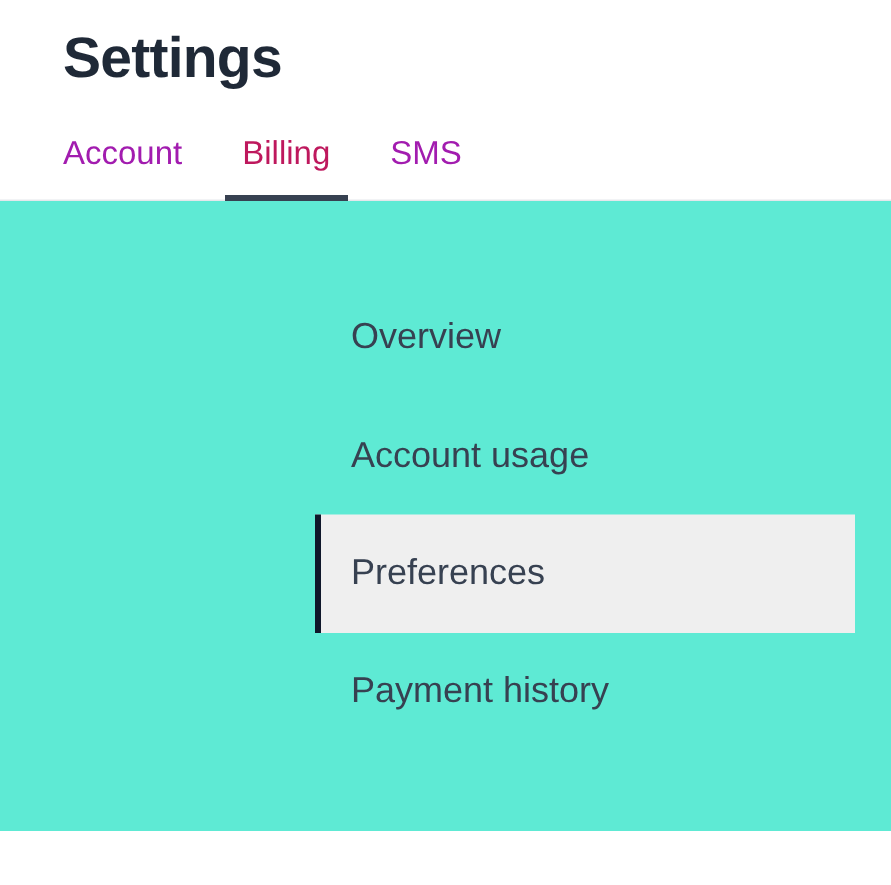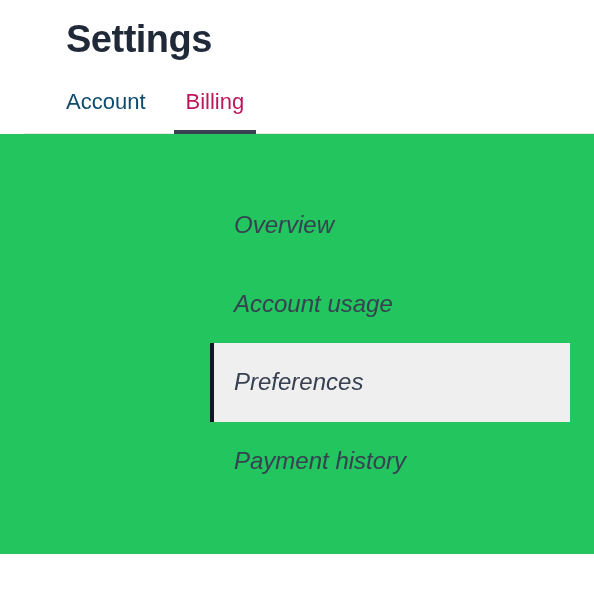--- a/index.html
+++ b/index.html
@@ -11,59 +11,57 @@
       font-family: -apple-system, BlinkMacSystemFont, "Segoe UI", Helvetica, Arial, sans-serif;
       background: #ffffff;
       width: 594px;
       height: 590px;
       overflow: hidden;
     }
     .header-section {
       background: #ffffff;
       padding: 18px 43px 0 42px;
       border-bottom: 1px solid #e5e7eb;
-      margin-left: 24px;
     }
     .page-title {
       font-size: 38px;
       font-weight: 700;
       color: #1f2937;
       letter-spacing: -0.5px;
       margin-bottom: 28px;
     }
     .tabs {
       display: flex;
       gap: 40px;
     }
     .tab {
       font-size: 22px;
-      color: #0c4a6e;
+      color: #a21caf;
       padding-bottom: 18px;
       cursor: pointer;
       position: relative;
       line-height: 1.2;
     }
     .tab.active {
       color: #be185d;
       font-weight: 500;
     }
     .tab.active::after {
       content: "";
       position: absolute;
       left: -12px;
       right: -12px;
       bottom: -1px;
       height: 4px;
       background: #374151;
     }
     .content-section {
-      background: #22c55e;
+      background: #5eead4;
       padding: 52px 24px 52px 210px;
       height: calc(590px - 170px);
-      font-style: italic;
     }
     .nav-list {
       display: flex;
       flex-direction: column;
     }
     .nav-item {
       font-size: 24px;
       color: #374151;
       padding: 23px 20px;
       cursor: pointer;
@@ -77,20 +75,21 @@
     }
   </style>
 </head>
 <body>
 
 <div class="header-section">
   <h1 class="page-title">Settings</h1>
   <div class="tabs">
     <div class="tab">Account</div>
     <div class="tab active">Billing</div>
+    <div class="tab">SMS</div>
   </div>
 </div>
 
 <div class="content-section">
   <div class="nav-list">
     <div class="nav-item">Overview</div>
     <div class="nav-item">Account usage</div>
     <div class="nav-item active">Preferences</div>
     <div class="nav-item">Payment history</div>
   </div>

